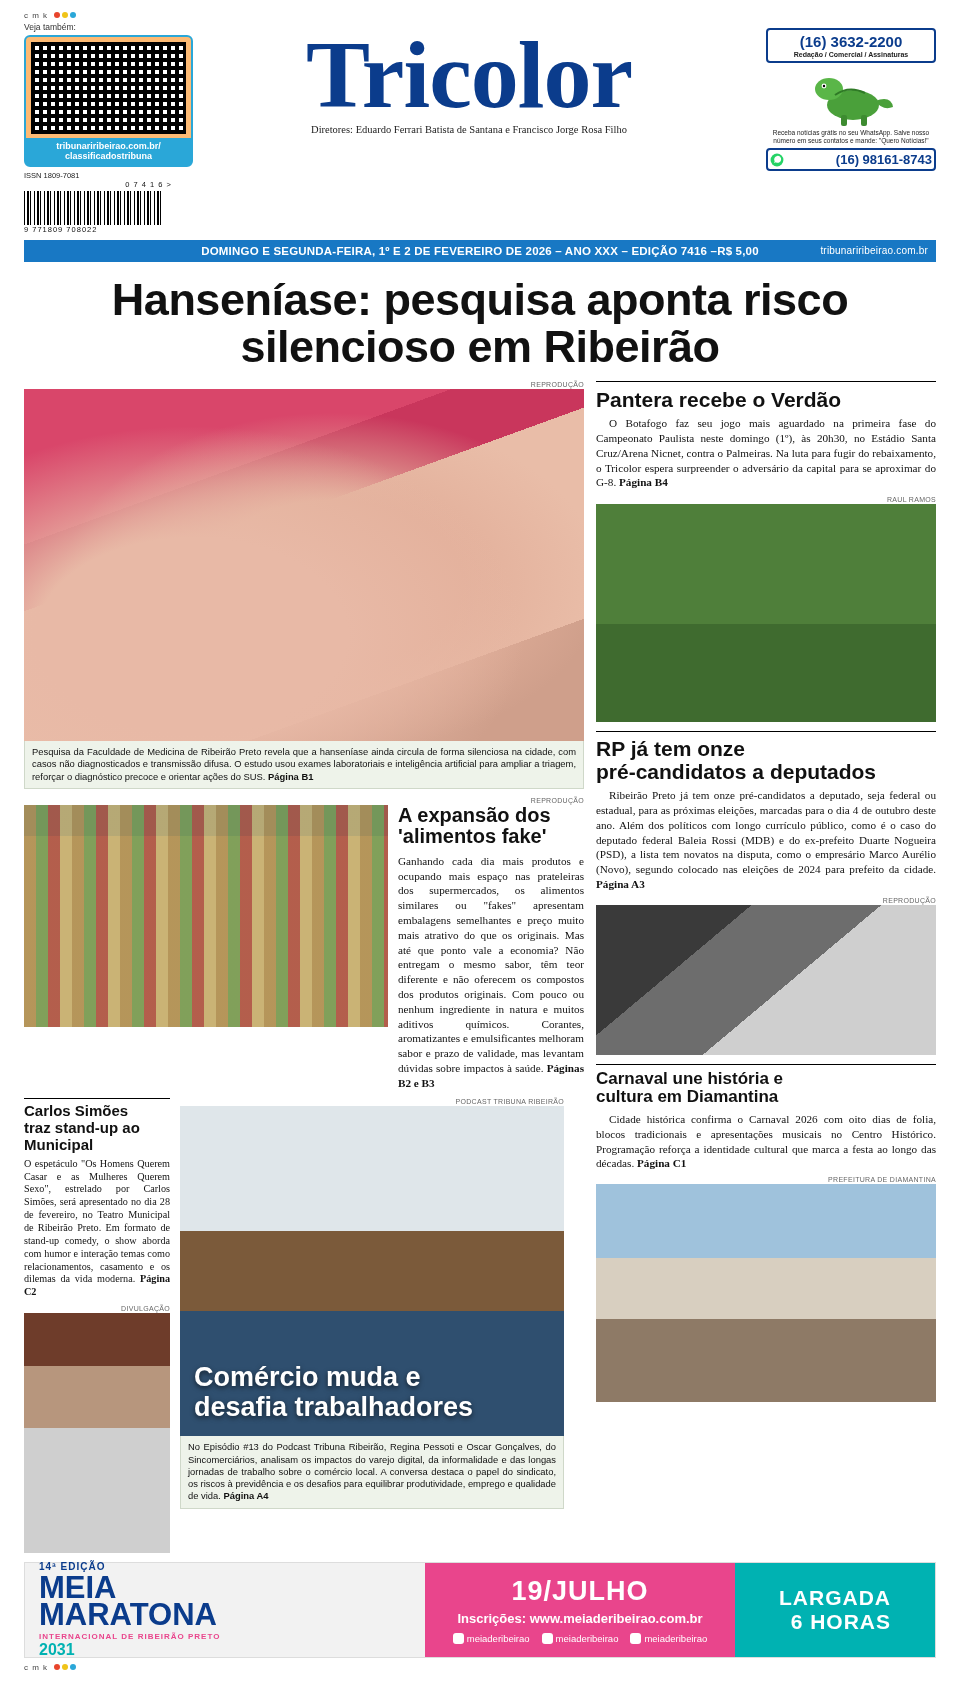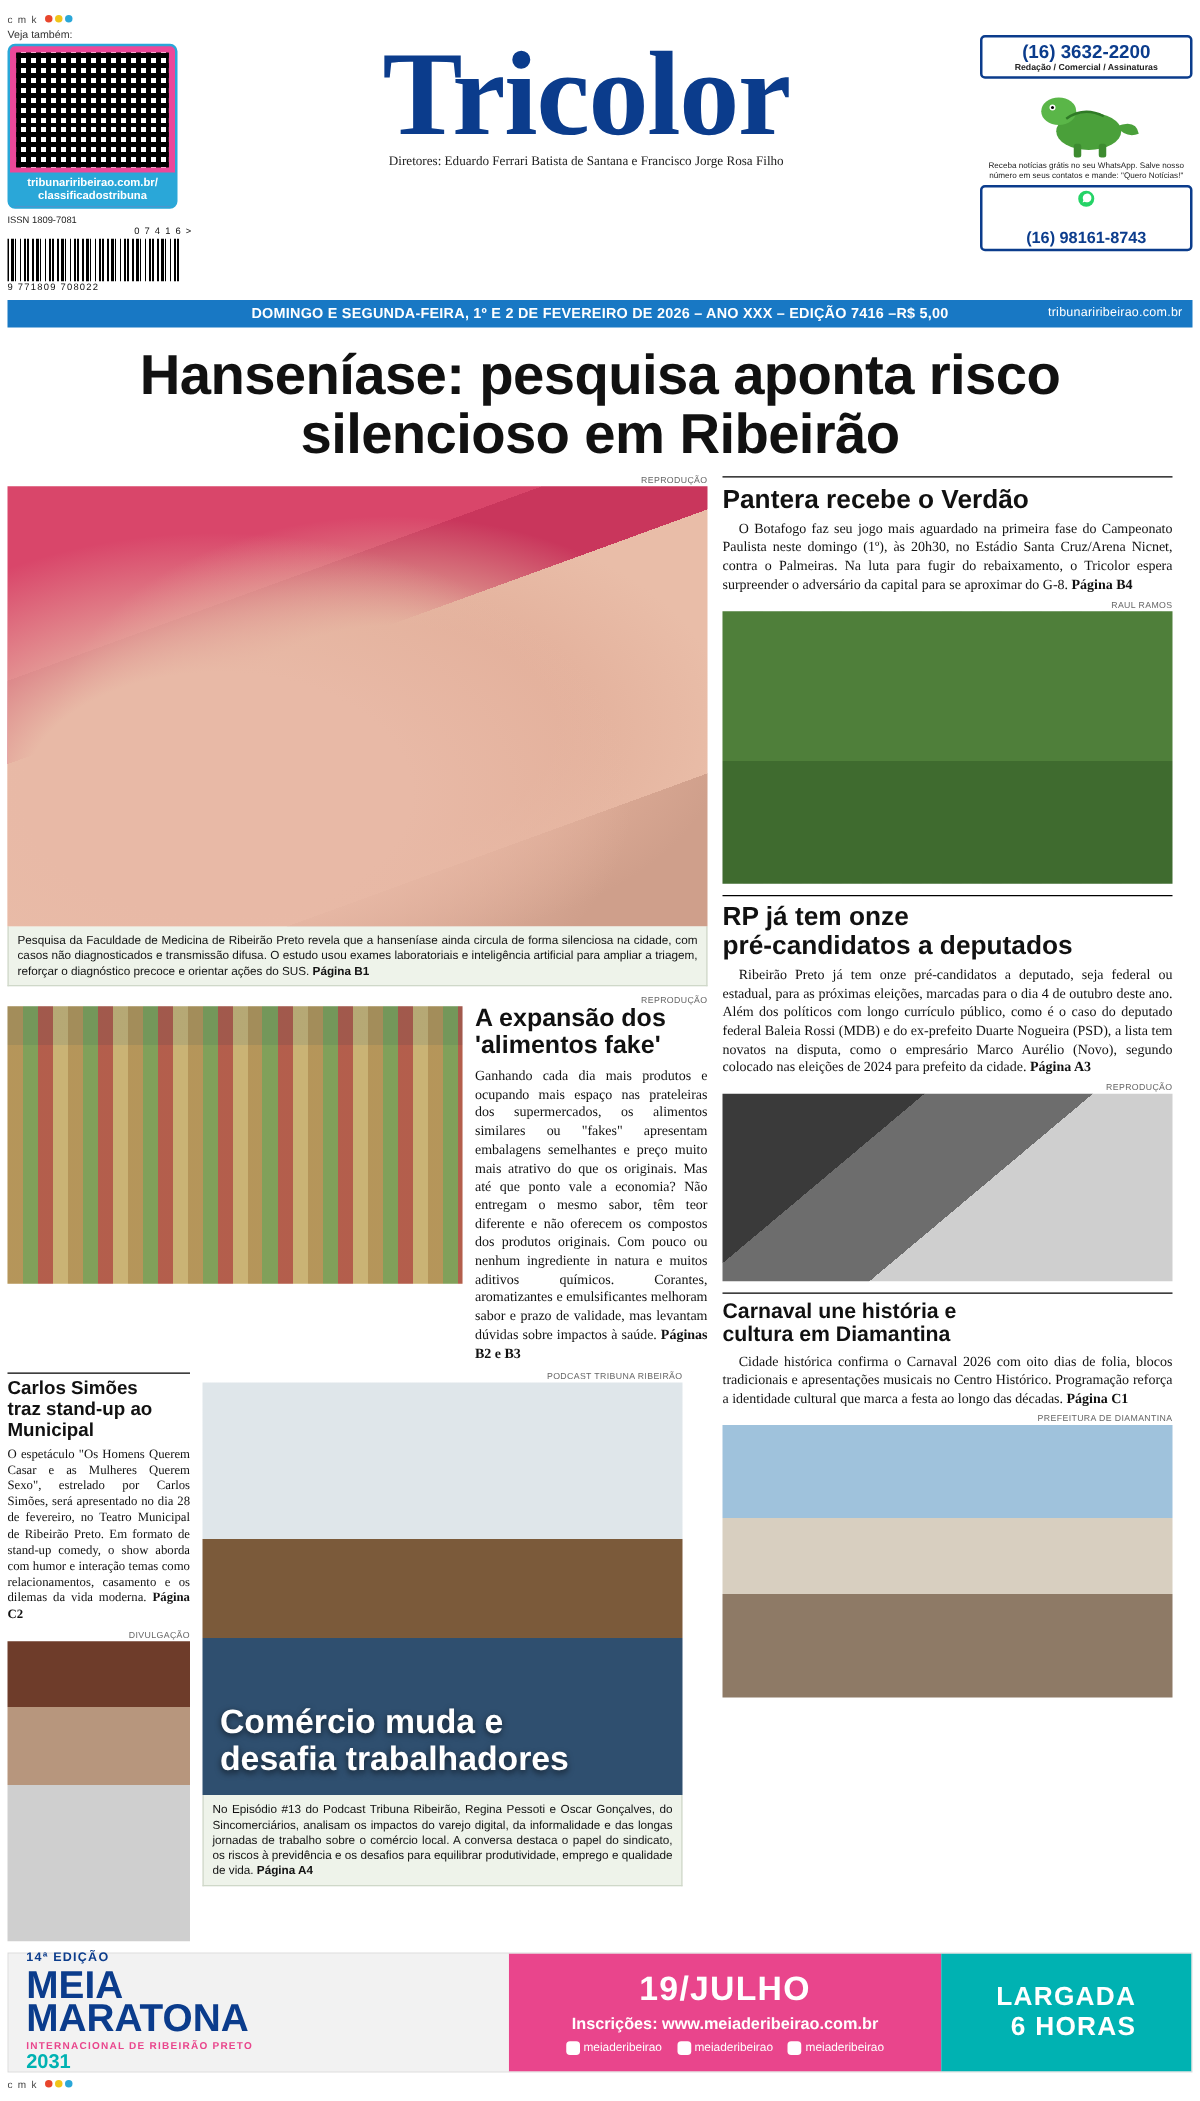--- a/index.html
+++ b/index.html
@@ -4,33 +4,33 @@
 <style>
   * { box-sizing: border-box; }
   html, body { margin:0; padding:0; }
   body {
     width: 960px; height: 1681px;
     background: #ffffff;
     font-family: "Liberation Serif", serif;
     color: #111;
     overflow: hidden;
   }
-  .page { position: relative; width:960px; height:1681px; padding: 8px 6px; }
+  .page { position: relative; width:960px; height:1681px; padding: 8px 24px; }
 
   
   .topstrip { display:flex; align-items:center; height:14px; font-size:8px; color:#555; }
   .cmk { font-family:"Liberation Sans", sans-serif; letter-spacing:1px; font-size:8px; color:#444; }
   .colordots { display:inline-flex; gap:2px; margin-left:6px; }
   .colordots i { width:6px; height:6px; display:inline-block; border-radius:50%; }
 
   
   .masthead { display:flex; align-items:flex-start; gap:10px; border-bottom:none; }
   .mast-left { width:148px; }
   .veja { font-family:"Liberation Sans", sans-serif; font-size:8.5px; color:#333; margin-bottom:3px; }
-  .qrbox { width:136px; border:2px solid #2aa7d8; border-radius:6px; background:#ec4899; padding:5px 5px 0 5px; }
+  .qrbox { width:169px; border:2px solid #2aa7d8; border-radius:6px; background:#fdba74; padding:5px 5px 0 5px; }
   .qrimg { width:100%; height:92px; background:
       repeating-linear-gradient(90deg,#000 0 4px,#fff 4px 8px),
       repeating-linear-gradient(0deg,#000 0 4px,transparent 4px 8px);
       background-blend-mode: multiply; }
   .qrcap { background:#2aa7d8; color:#fff; font-family:"Liberation Sans", sans-serif;
            font-size:9px; text-align:center; line-height:1.15; padding:3px 2px; margin:4px -5px 0 -5px; font-weight:bold;}
   .issn { font-family:"Liberation Sans", sans-serif; font-size:7.5px; margin-top:4px; color:#222;}
   .barcode { margin-top:2px; height:34px; width:138px;
       background: repeating-linear-gradient(90deg,#000 0 1px,#fff 1px 3px, #000 3px 5px, #fff 5px 6px, #000 6px 7px, #fff 7px 10px); }
   .barnum { font-family:"Liberation Sans", sans-serif; font-size:7.5px; letter-spacing:1px; }
@@ -42,21 +42,21 @@
   .slogan b { font-weight:bold; }
   .slogan .thin { font-weight:normal; }
   .directors { font-family:"Liberation Serif", serif; font-size:10.5px; color:#222; margin-top:7px; }
 
   .mast-right { width:170px; text-align:center; padding-top:6px;}
   .phonebox { border:2px solid #0b3c8c; border-radius:4px; padding:3px 2px; }
   .phone { font-family:"Liberation Sans", sans-serif; font-weight:bold; font-size:15px; color:#0b3c8c; }
   .phonesub { font-family:"Liberation Sans", sans-serif; font-size:7px; font-weight:bold; color:#222; margin-top:1px;}
   .mascot { height:62px; margin:3px 0 1px; display:flex; align-items:center; justify-content:center;}
   .wpp-text { font-family:"Liberation Sans", sans-serif; font-size:6.5px; line-height:1.25; color:#222; }
-  .wppbox { display:flex; align-items:center; justify-content:space-between; gap:16px; border:2px solid #0b3c8c; border-radius:4px; margin-top:3px; padding:2px;flex-direction:column;}
+  .wppbox { display:flex; align-items:center; justify-content:space-between; gap:0; border:2px solid #0b3c8c; border-radius:4px; margin-top:3px; padding:2px;}
   .wppnum { font-family:"Liberation Sans", sans-serif; font-weight:bold; font-size:13px; color:#0b3c8c;}
 
   
   .datebar { margin-top:6px; background:#1878c4; color:#fff; height:22px; display:flex;
              align-items:center; justify-content:center; position:relative;
              font-family:"Liberation Sans", sans-serif; font-size:11.5px; font-weight:bold; letter-spacing:0.2px;}
   .datebar .site { position:absolute; right:8px; font-size:10px; font-weight:normal; }
   .datebar .price { color:#ffffff; }
 
   

